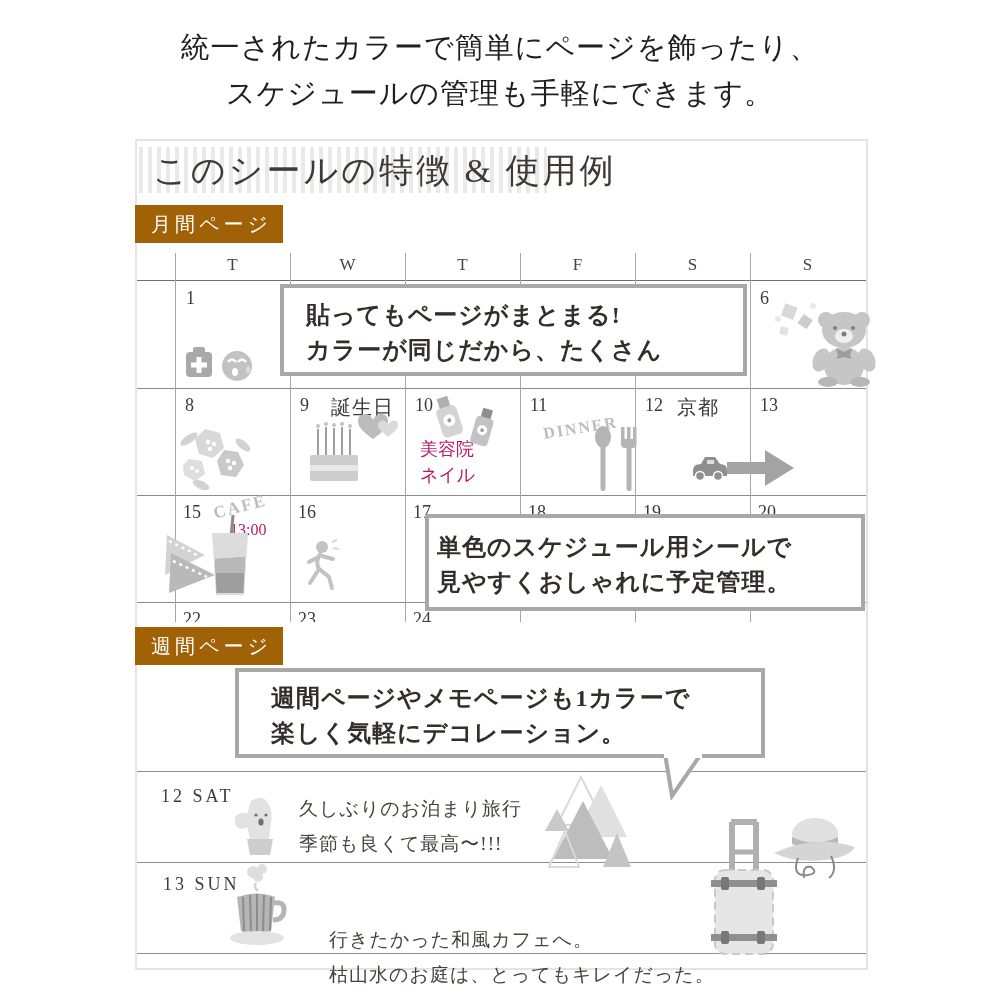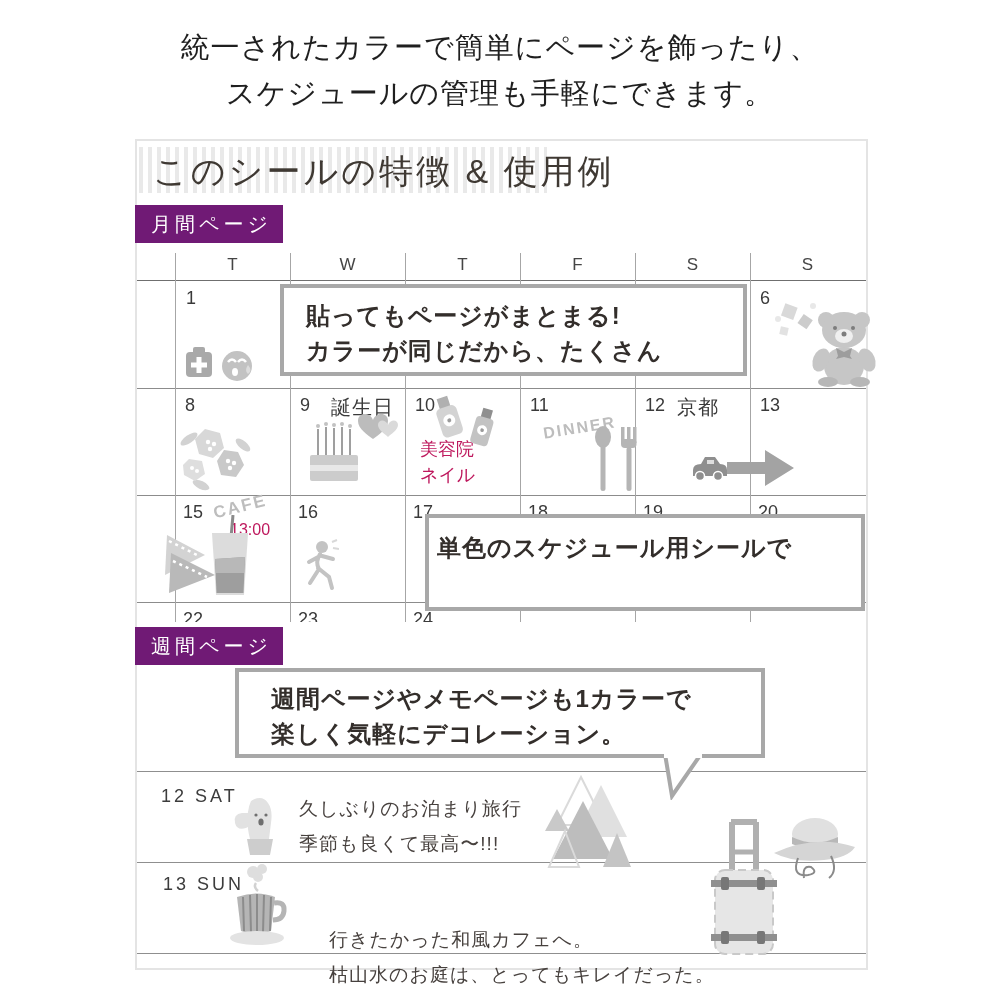--- a/index.html
+++ b/index.html
@@ -1,27 +1,27 @@
 <!DOCTYPE html>
 <html><head>
 <meta charset="utf-8">
 <style>
   html,body{margin:0;padding:0;background:#fff;}
   .stage{position:relative;width:1000px;height:1000px;background:#fff;overflow:hidden;
-         font-family:Liberation Sans, sans-serif;color:#2b2b2b;}
+         font-family:Liberation Serif, serif;color:#2b2b2b;}
   .abs{position:absolute;}
   .heading{position:absolute;left:0;top:24px;width:1000px;text-align:center;
            font-size:29px;line-height:46px;font-weight:500;color:#1f1f1f;letter-spacing:1px;}
   .panel{position:absolute;left:135px;top:139px;width:729px;height:827px;
          border:2px solid #e4e4e4;background:#fff;}
   .banner{position:absolute;left:2px;top:6px;width:408px;height:46px;
           background:repeating-linear-gradient(90deg,#e9e9e9 0 4px,#ffffff 4px 9px);}
   .banner-title{position:absolute;left:14px;top:0;height:46px;line-height:48px;white-space:nowrap;
           font-size:34px;font-weight:500;color:#3f3933;letter-spacing:3px;text-align:center;}
-  .badge{position:absolute;left:-2px;width:148px;height:38px;background:#701a75;color:#fff;
+  .badge{position:absolute;left:-2px;width:148px;height:38px;background:#a16207;color:#fff;
          font-size:20px;line-height:38px;padding-left:16px;letter-spacing:4px;box-sizing:border-box;}
   .wd{position:absolute;top:114px;width:115px;text-align:center;font-size:17px;color:#454545;}
   .hline{position:absolute;left:0;width:729px;height:1px;background:#8c8c8c;}
   .vline{position:absolute;top:112px;width:1px;height:369px;background:#a6a6a6;}
   .dnum{position:absolute;font-size:18px;color:#3a3a3a;}
   .dlabel{position:absolute;font-size:20px;color:#3a3a3a;font-weight:500;letter-spacing:1px;}
   .dsmall{position:absolute;font-size:18px;color:#be185d;font-weight:500;}
   .note-gray{position:absolute;color:#bdbdbd;font-weight:600;letter-spacing:2px;}
   .bubble{position:absolute;background:#fff;border:4px solid #a8a8a8;box-sizing:border-box;z-index:10;
           font-size:24px;font-weight:600;color:#332e2b;letter-spacing:1px;line-height:35px;}
@@ -222,20 +222,21 @@
       <path d="M23 15 q-5 8 -1 15 l-9 14 M21 29 l11 9 l3 11 M23 17 l-11 6 M25 17 l11 3" stroke="#c3c3c3" stroke-width="4" fill="none" stroke-linecap="round"></path>
       <path d="M35 3 l5 -2 M36 9 l6 1" stroke="#d8d8d8" stroke-width="2"></path>
     </svg>
 
     <div class="bubble" style="left:143px;top:143px;width:467px;height:92px;padding:10px 0 0 22px;">
       <div>貼ってもページがまとまる!</div>
       <div>カラーが同じだから、たくさん</div>
     </div>
     <div class="bubble" style="left:288px;top:373px;width:440px;height:97px;padding:12px 0 0 8px;">
       <div>単色のスケジュール用シールで</div>
+      <div>見やすくおしゃれに予定管理。</div>
     </div>
 
     <div class="mask"></div>
     <div class="badge" style="top:486px;z-index:6;">週間ページ</div>
 
     <div class="bubble" style="left:98px;top:527px;width:530px;height:90px;padding:9px 0 0 32px;">
       <div>週間ページやメモページも1カラーで</div>
       <div>楽しく気軽にデコレーション。</div>
     </div>
     <svg class="abs" style="left:520px;top:613px;z-index:11;" width="56" height="46" viewBox="0 0 56 46">

